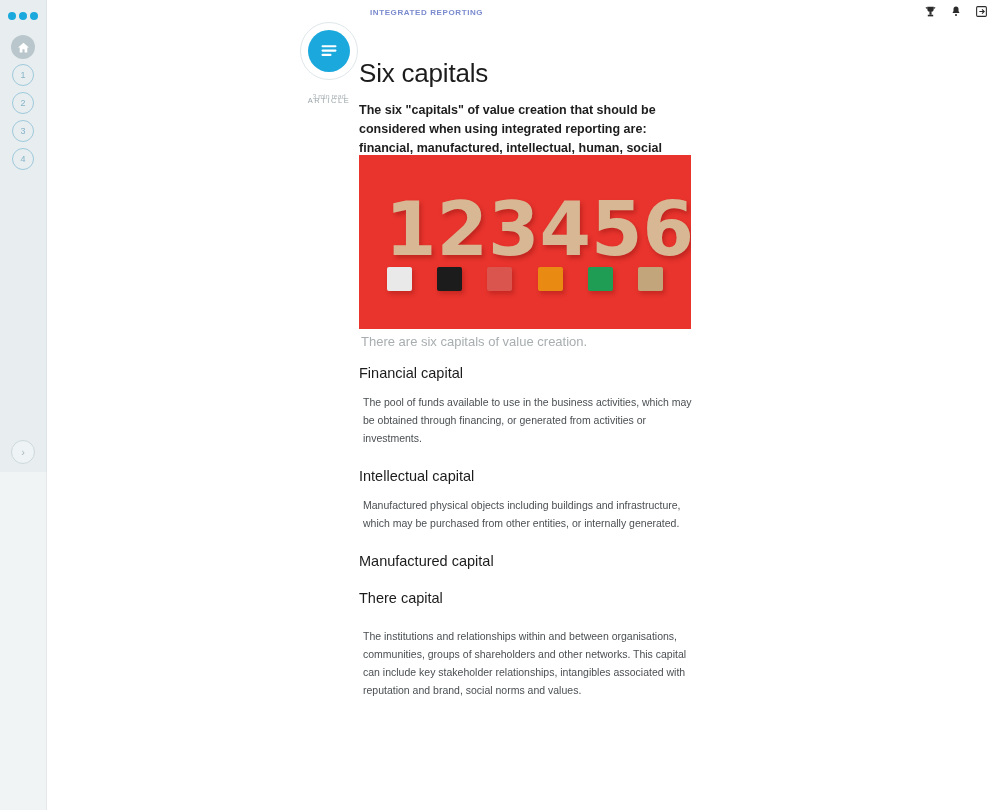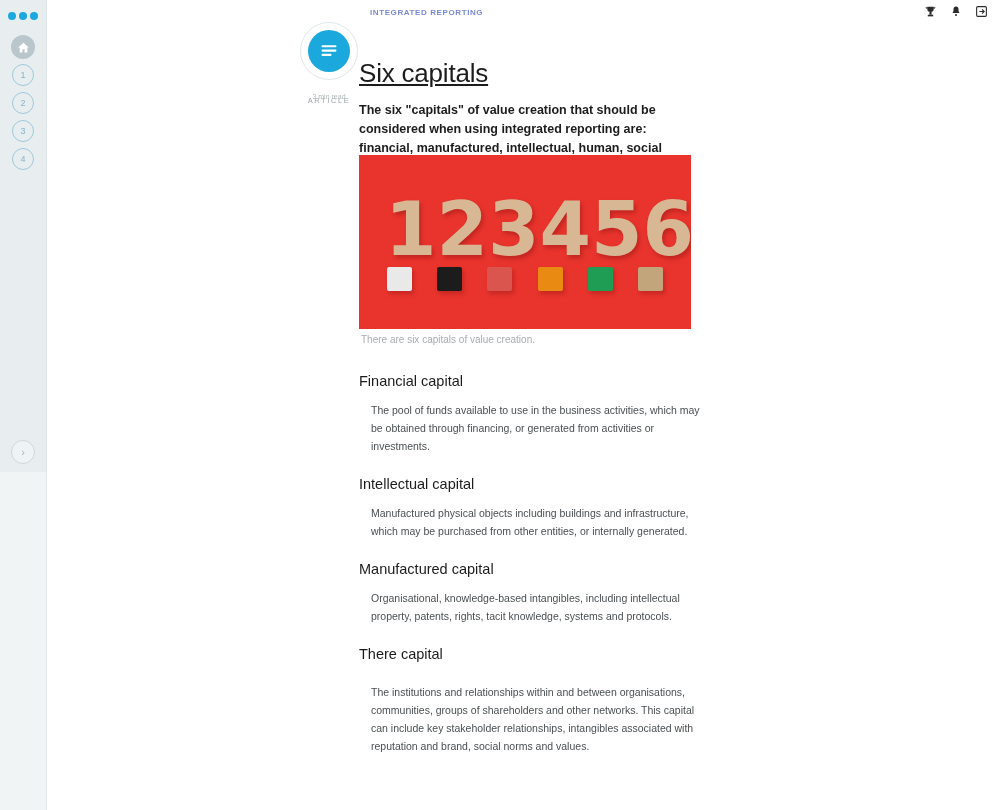--- a/index.html
+++ b/index.html
@@ -157,21 +157,20 @@
     color: #b0b8bb;
   }
 
   #title {
     position: absolute;
     left: 59px; top: 41px;
     font-size: 26px;
     font-weight: 400;
     color: #1c1c1c;
     letter-spacing: -0.2px;
-    text-decoration: underline;
   }
 
   #lede {
     position: absolute;
     left: 59px; top: 88px;
     width: 320px;
     font-size: 12.5px;
     font-weight: bold;
     line-height: 1.55;
     color: #1d1d1d;
@@ -213,39 +212,39 @@
   }
   .hero-block {
     width: 25px;
     height: 24px;
     border-radius: 2px;
     box-shadow: 2px 3px 4px rgba(120,10,10,0.3);
   }
   #caption {
     position: absolute;
     left: 61px; top: 334px;
-    font-size: 10px;
+    font-size: 13px;
     color: #a8aeb0;
   }
 
   
   #sections {
     position: absolute;
     left: 59px; top: 365px;
     width: 340px;
   }
   .sec { margin-bottom: 21px; }
   .sec h2 {
-    margin: 8px 0 12px 0;
+    margin: 0 0 12px 0;
     font-size: 14.5px;
     font-weight: 400;
     color: #1c1c1c;
   }
   .sec p {
-    margin: 12px;
+    margin: 4px;
     font-size: 10.5px;
     line-height: 1.72;
     color: #4a4f52;
     width: 330px;
   }
 </style>
 </head>
 <body>
 
 <div id="app">
@@ -350,21 +349,20 @@
       <div class="sec">
         <h2>Financial capital</h2>
         <p>The pool of funds available to use in the business activities, which may be obtained through financing, or generated from activities or investments.</p>
       </div>
       <div class="sec">
         <h2>Intellectual capital</h2>
         <p>Manufactured physical objects including buildings and infrastructure, which may be purchased from other entities, or internally generated.</p>
       </div>
       <div class="sec">
         <h2>Manufactured capital</h2>
-        <p>Organisational, knowledge-based intangibles, including intellectual property, patents, rights, tacit knowledge, systems and protocols.</p>
       </div>
       <div class="sec">
         <h2>There capital</h2>
       </div>
       <div class="sec">
         <p>The institutions and relationships within and between organisations, communities, groups of shareholders and other networks. This capital can include key stakeholder relationships, intangibles associated with reputation and brand, social norms and values.</p>
       </div>
 
     </div>
 

